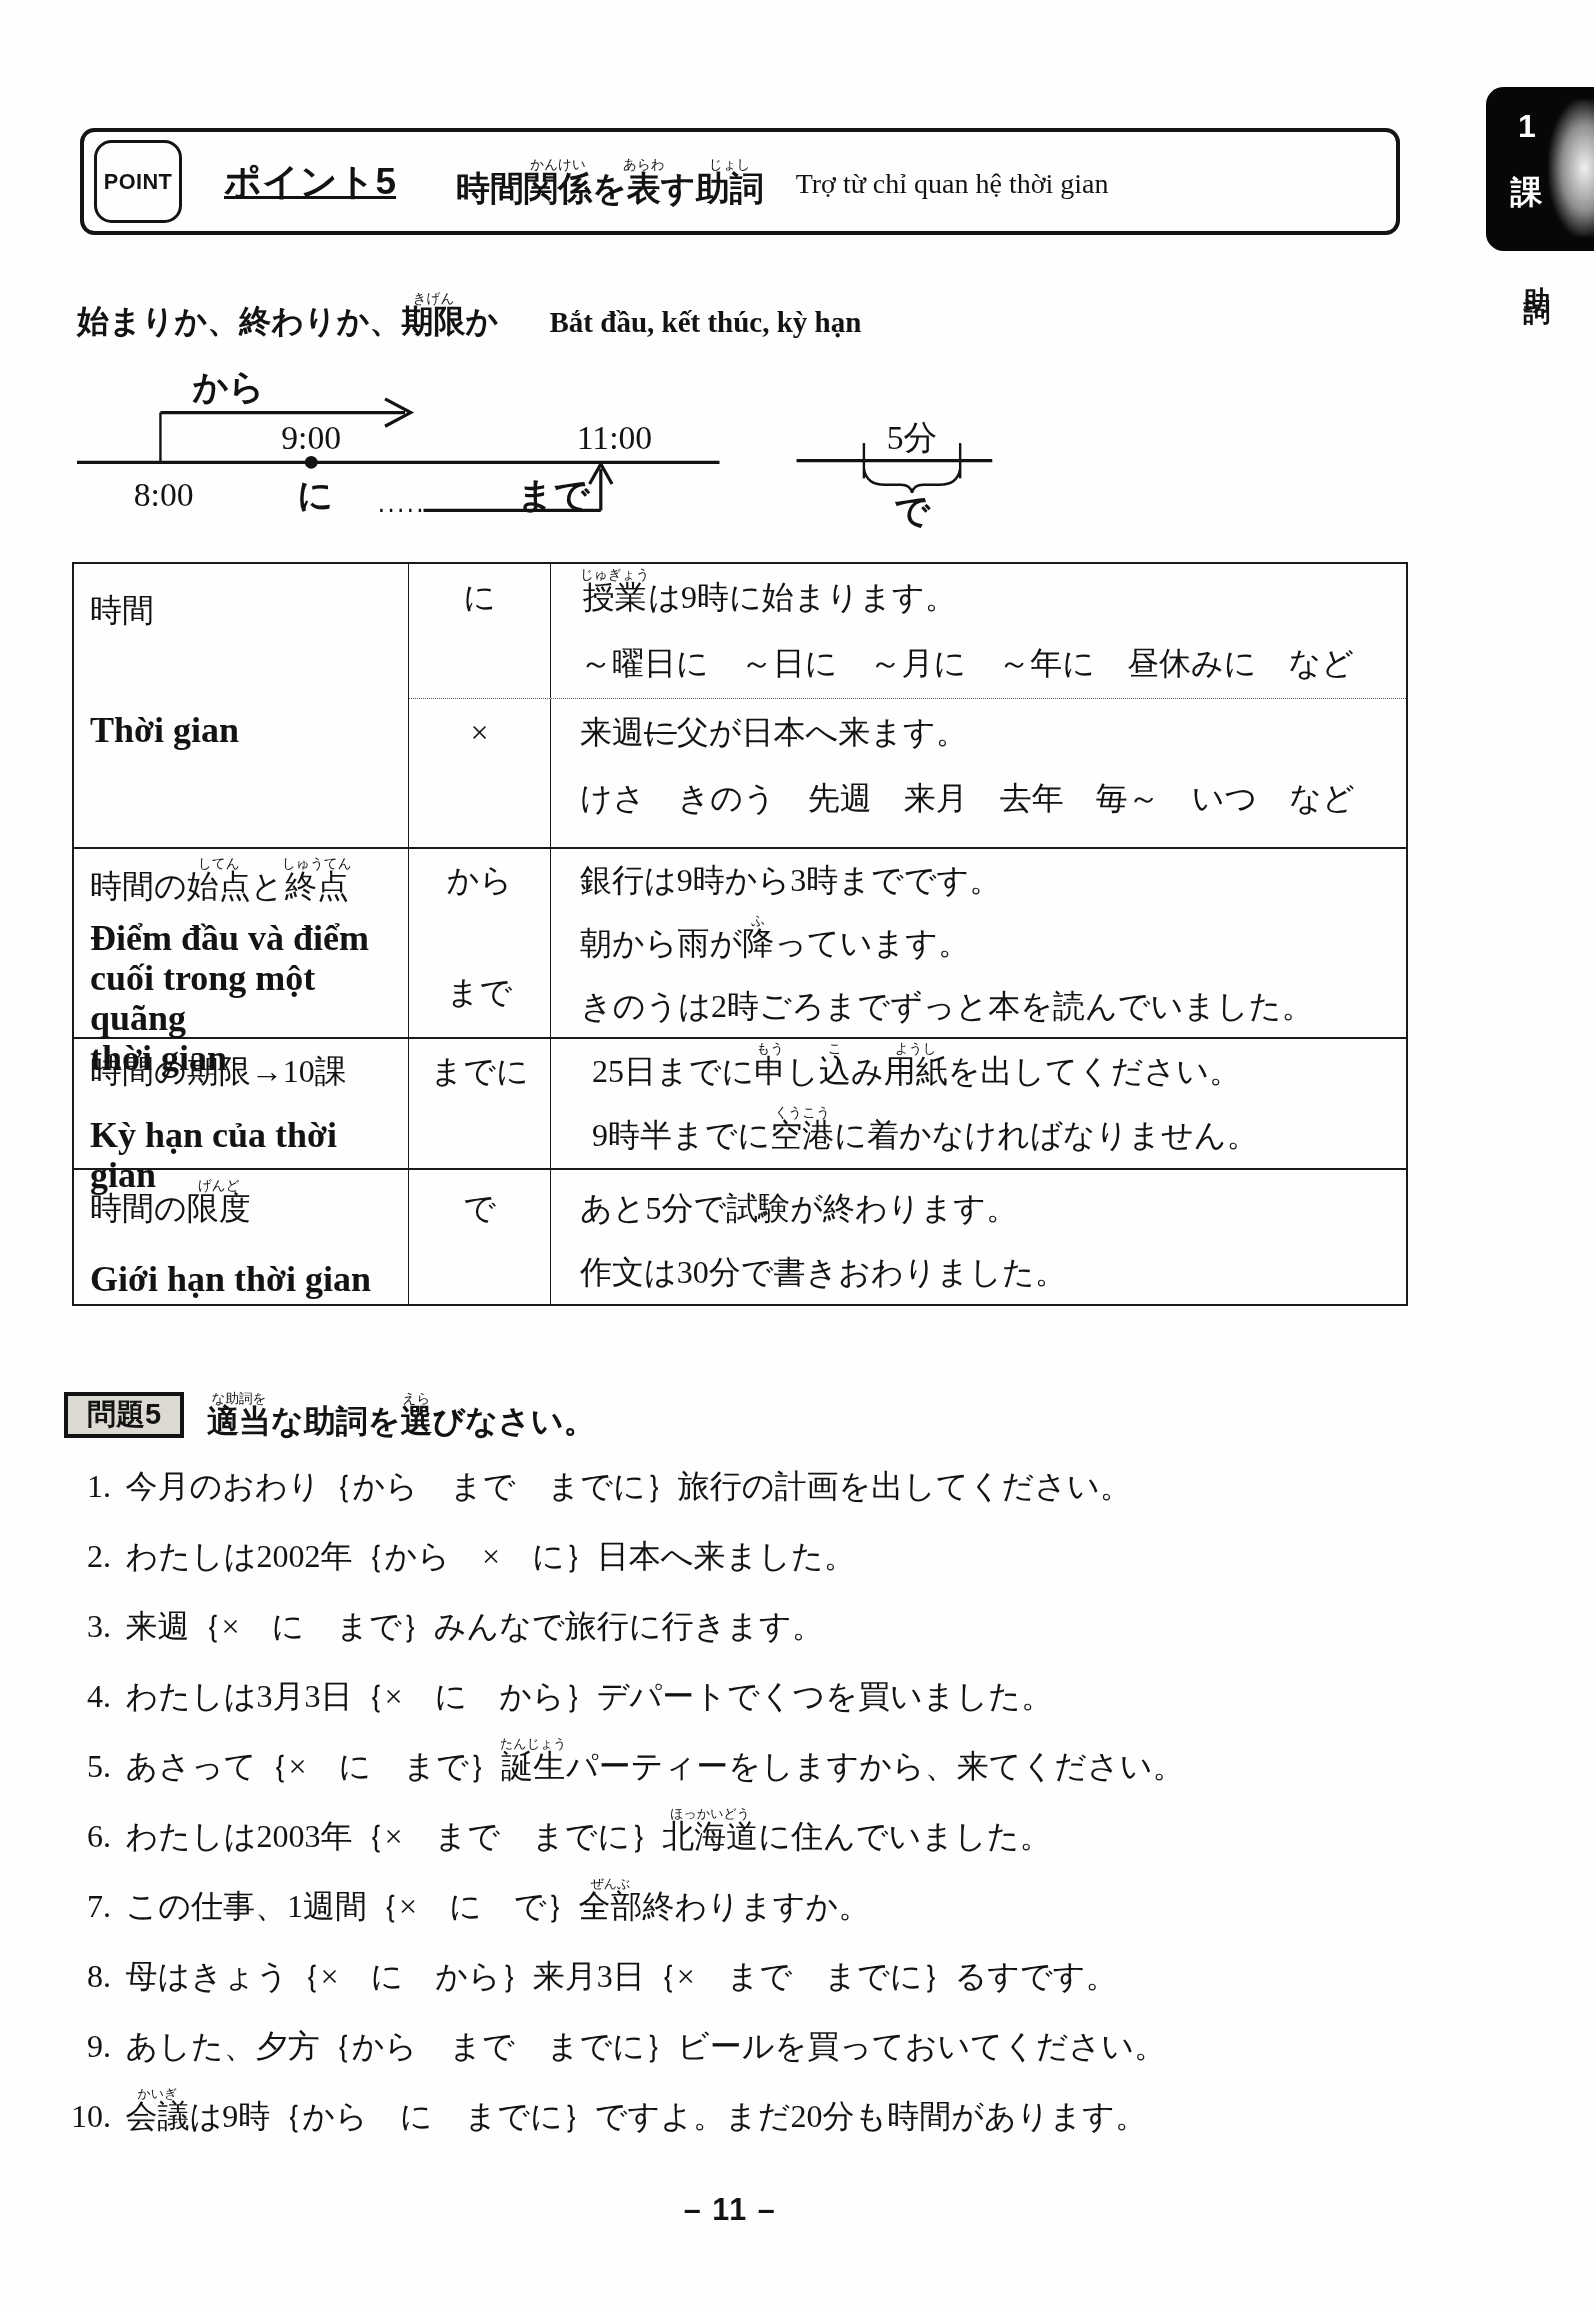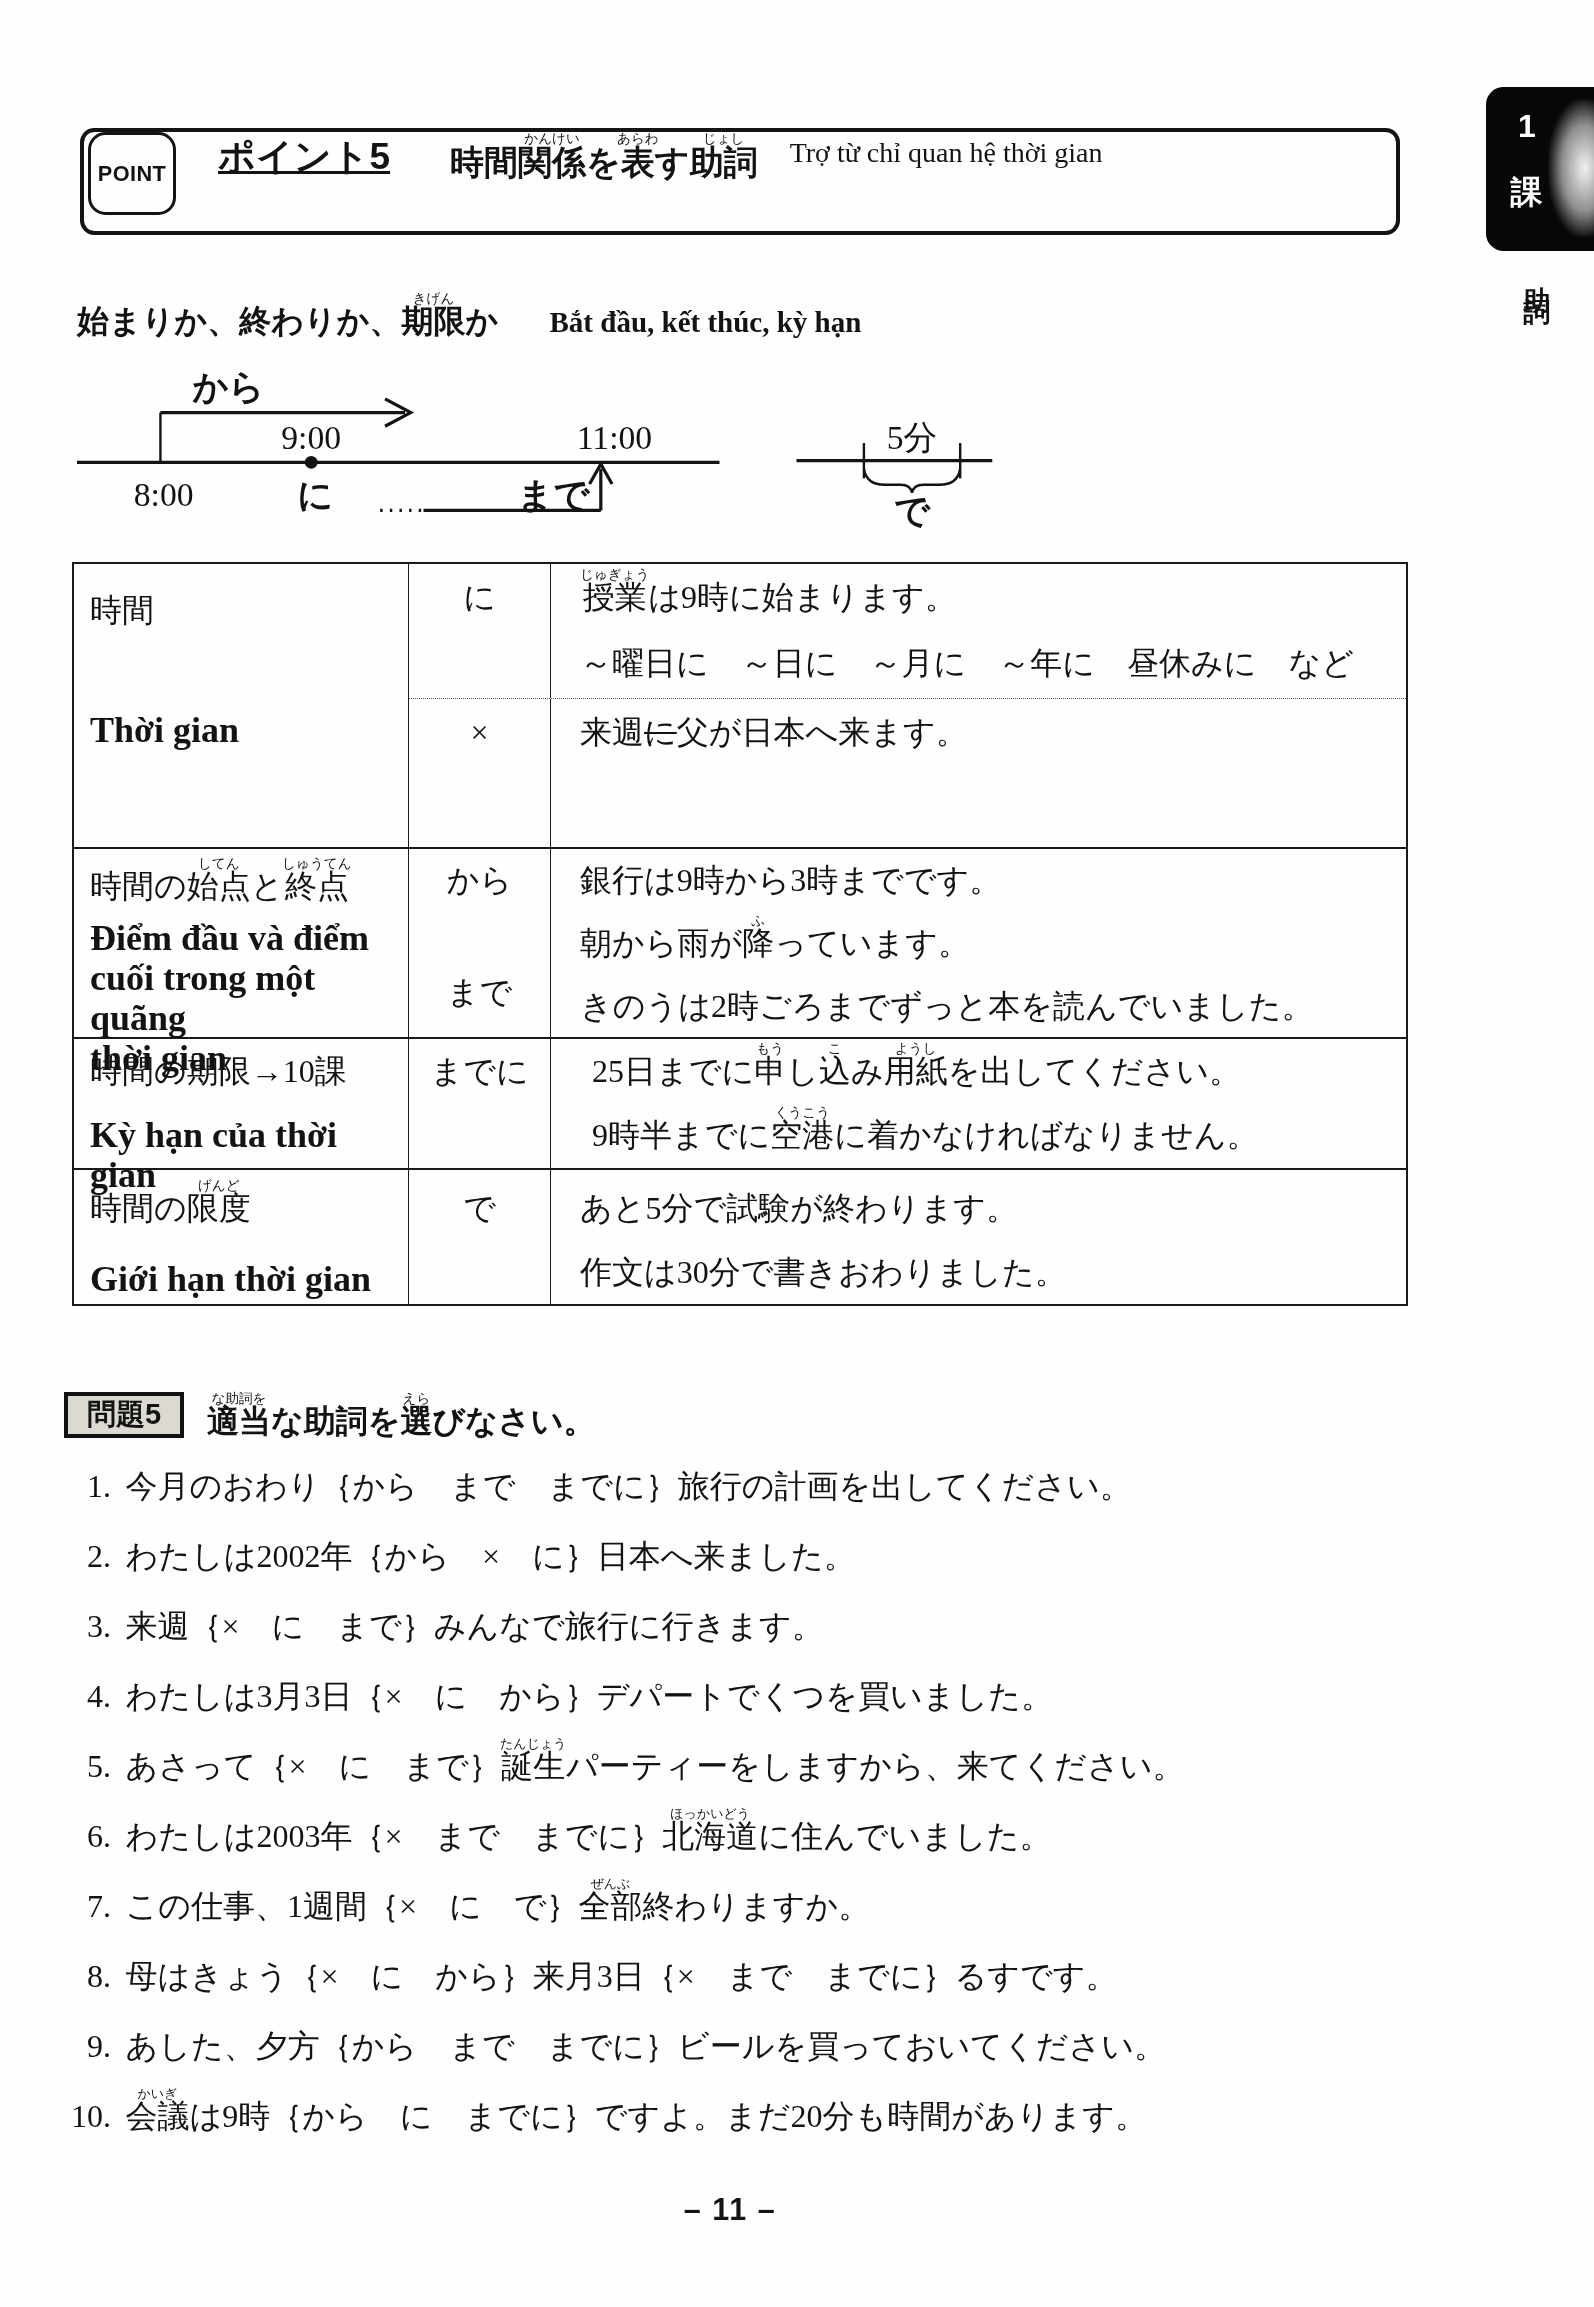--- a/index.html
+++ b/index.html
@@ -12,21 +12,21 @@
   .serif { font-family:"Liberation Serif","DejaVu Serif",serif; }
   .gothic { font-family:"Liberation Sans","DejaVu Sans",sans-serif; font-weight:bold; }
   ruby { ruby-position:over; ruby-align:center; }
   rt { font-size:0.42em; line-height:1; font-weight:normal; letter-spacing:0; }
   .strike { text-decoration:line-through; text-decoration-thickness:2.4px; }
 
   
   .header-box {
     position:absolute; left:80px; top:128px; width:1320px; height:107px;
     border:4px solid #141414; border-radius:14.4px; box-sizing:border-box;
-    display:flex; padding-left:4px;
+    display:flex; align-items:center; padding-left:10px;
   }
   .point-badge {
     width:88px; height:83px; border:3.2px solid #141414; border-radius:17.6px;
     box-sizing:border-box; display:flex; align-items:center; justify-content:center;
     font-family:"Liberation Sans","DejaVu Sans",sans-serif; font-weight:bold;
     font-size:21.7px; letter-spacing:0.4px; flex:0 0 auto;
   }
   .point-number { font-size:37px; margin-left:42px; white-space:nowrap;text-decoration:underline; }
   .header-title { font-size:34px; margin-left:60px; white-space:nowrap; line-height:1; }
   .header-title rt { font-size:13.6px; }
@@ -203,20 +203,21 @@
             <div class="exline"><ruby>授業<rt>じゅぎょう</rt></ruby><span>は9時に始まります。</span></div>
             <div class="exline"><span>～曜日に　～日に　～月に　～年に　昼休みに　など</span></div>
           </div>
         </div>
         <div class="subrow" style="flex:1;">
           <div class="pcell">
             <div class="pline">×</div>
           </div>
           <div class="excell">
             <div class="exline"><span>来週</span><span class="strike">に</span><span>父が日本へ来ます。</span></div>
+            <div class="exline"><span>けさ　きのう　先週　来月　去年　毎～　いつ　など</span></div>
           </div>
         </div>
       </div>
     </div>
 
     <div class="trow r2" style="height:190px;">
       <div class="labelcell">
         <div class="lbl-jp"><span>時間の</span><ruby>始点<rt>してん</rt></ruby><span>と</span><ruby>終点<rt>しゅうてん</rt></ruby></div>
         <div class="lbl-vi">Điểm đầu và điểm</div>
         <div class="lbl-vi">cuối trong một quãng</div>

